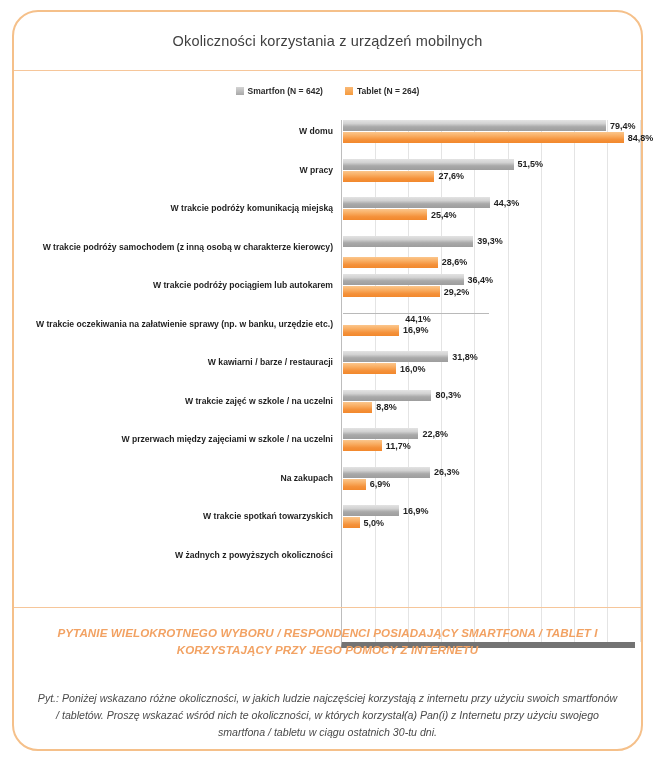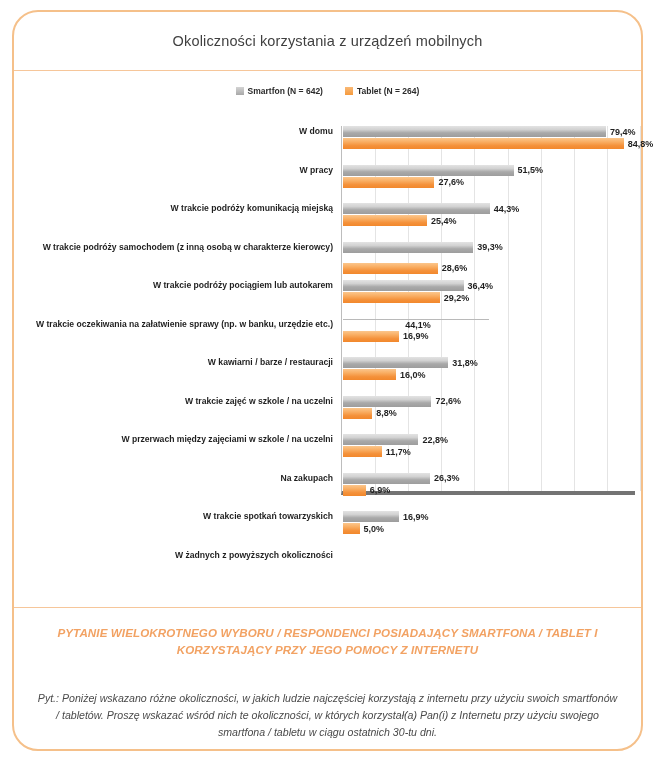--- a/index.html
+++ b/index.html
@@ -107,25 +107,25 @@
   .cat-col {
     position: absolute;
     left: 0;
     top: 0;
     width: 327px;
     height: 100%;
   }
   .bars-col {
     position: absolute;
     left: 327px;
-    top: 10px;
+    top: 4px;
     right: 6px;
-    height: 369px;
+    height: 528px;
     border-left: 1px solid #bdbdbd;
-    border-bottom: 4px solid #737373;
+    border-bottom: 6px solid #737373;
     box-sizing: border-box;
   }
 
   .gridlines {
     position: absolute;
     inset: 0;
     pointer-events: none;
   }
   .gridline {
     position: absolute;
@@ -326,21 +326,21 @@
                 <span class="bar-value">31,8%</span>
               </div>
               <div class="bar-wrap" style="top: 12px;">
                 <div class="bar tablet" style="width: 52.9778px;"></div>
                 <span class="bar-value">16,0%</span>
               </div>
             </div>
             <div class="row" style="top: 269.5px;">
               <div class="bar-wrap" style="top: 0px;">
                 <div class="bar smartfon" style="width: 88.4067px;"></div>
-                <span class="bar-value">72,6%</span>
+                <span class="bar-value">80,3%</span>
               </div>
               <div class="bar-wrap" style="top: 12px;">
                 <div class="bar tablet" style="width: 29.1378px;"></div>
                 <span class="bar-value">8,8%</span>
               </div>
             </div>
             <div class="row" style="top: 308px;">
               <div class="bar-wrap" style="top: 0px;">
                 <div class="bar smartfon" style="width: 75.4933px;"></div>
                 <span class="bar-value">22,8%</span>

